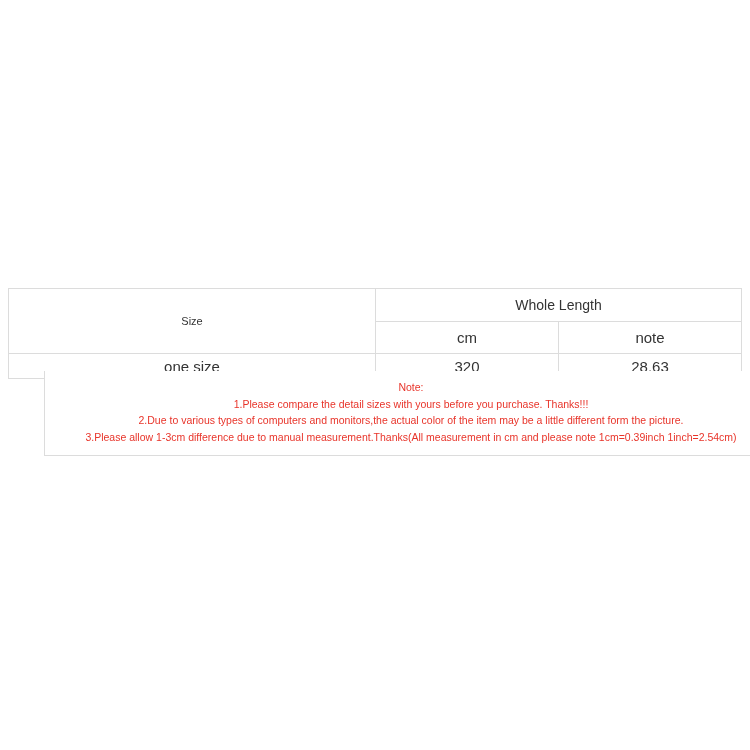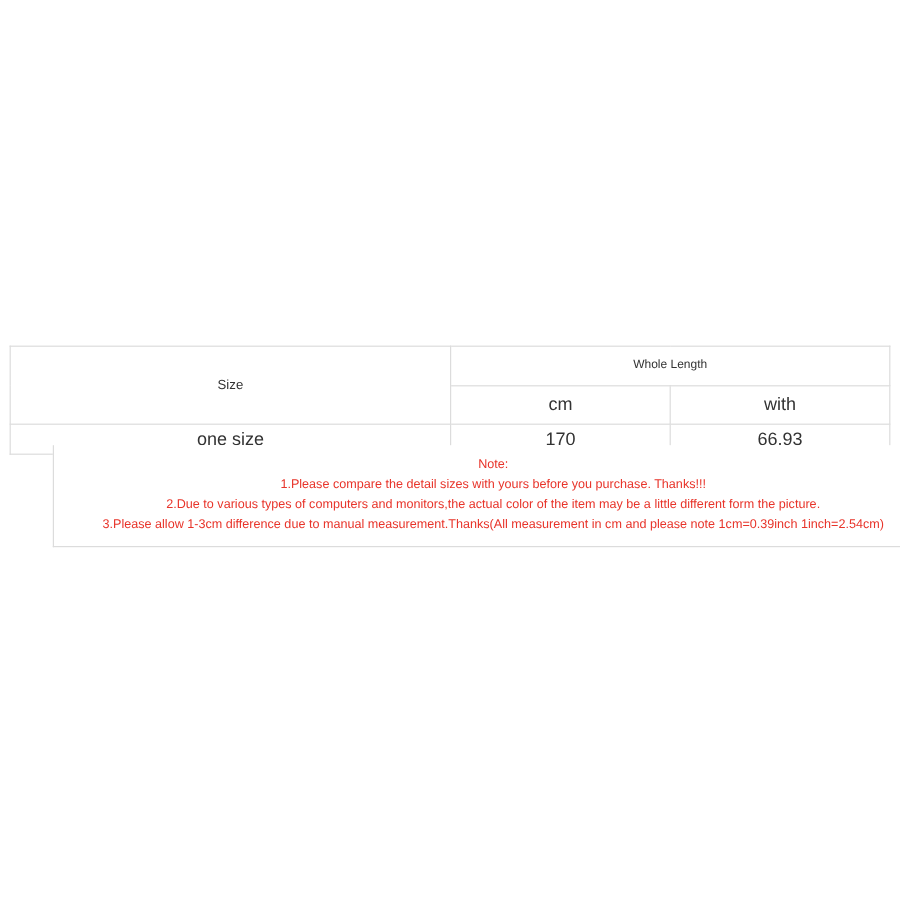--- a/index.html
+++ b/index.html
@@ -42,21 +42,21 @@
   .hdr-size {
     width: 366px;
     height: 64px;
     font-size: 11px;
     font-weight: bold;
     color: #333;
     margin-top: 16px;
   }
   .hdr-whole {
     height: 31px;
-    font-size: 10px;
+    font-size: 14px;
     font-weight: bold;
     color: #333;
   }
   .hdr-unit {
     width: 184px;
     height: 31px;
     font-size: 15px;
     font-weight: bold;
     color: #333;
   }
@@ -91,26 +91,26 @@
 <div class="page">
 
   <table class="size-chart">
     <tbody>
       <tr>
         <td class="hdr-size" rowspan="2">Size</td>
         <td class="hdr-whole" colspan="2">Whole Length</td>
       </tr>
       <tr>
         <td class="hdr-unit">cm</td>
-        <td class="hdr-unit">with</td>
+        <td class="hdr-unit">note</td>
       </tr>
       <tr>
         <td class="row-cell">one size</td>
-        <td class="row-cell">170</td>
-        <td class="row-cell">66.93</td>
+        <td class="row-cell">320</td>
+        <td class="row-cell">28.63</td>
       </tr>
     </tbody>
   </table>
 
   <div class="notes-wrap">
     <div class="note-line">Note:</div>
     <div class="note-line">1.Please compare the detail sizes with yours before you purchase. Thanks!!!</div>
     <div class="note-line">2.Due to various types of computers and monitors,the actual color of the item may be a little different form the picture.</div>
     <div class="note-line">3.Please allow 1-3cm difference due to manual measurement.Thanks(All measurement in cm and please note 1cm=0.39inch 1inch=2.54cm)</div>
   </div>

